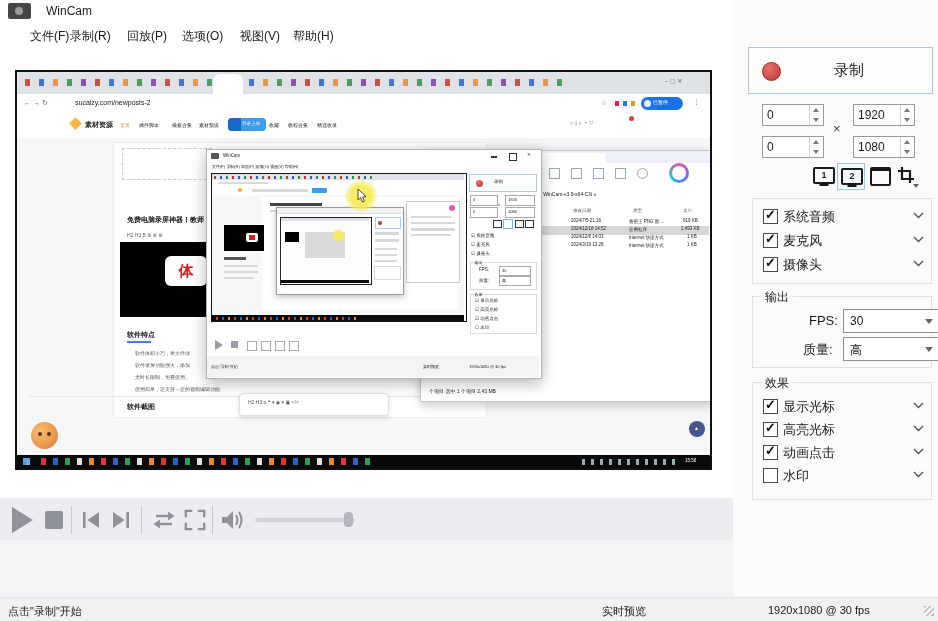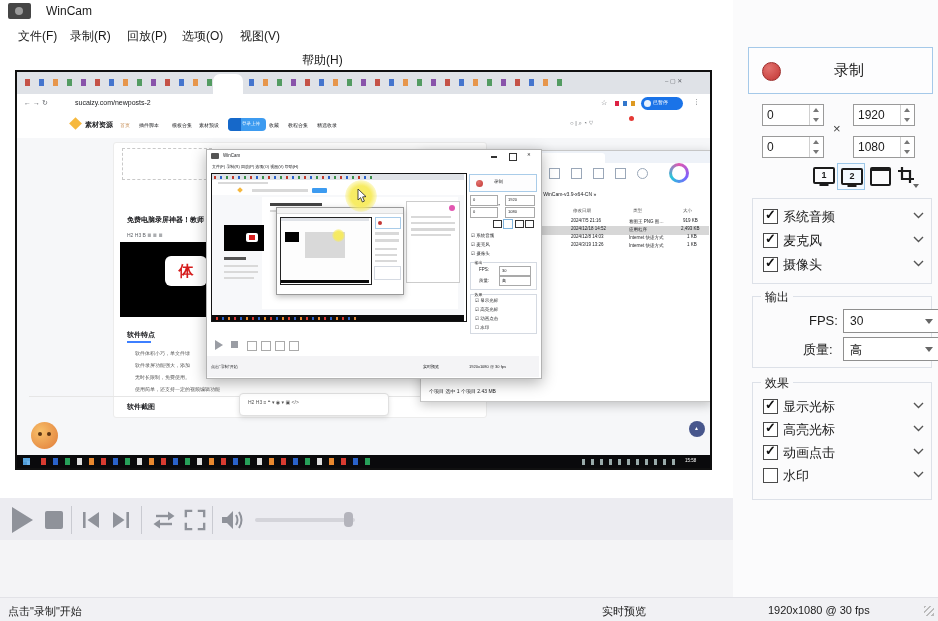--- a/index.html
+++ b/index.html
@@ -109,26 +109,26 @@
     <div class="ab wbtn" style="left:856px;">
         <div class="maxbox"></div>
       </div>
     <div class="ab wbtn" style="left:896px;">
         <div class="xl1"></div>
         <div class="xl2"></div>
       </div>
   </div>
 
   <div class="ab menubar">
-    <span class="ab t f12 mitem" style="left:18px;">文件(F)</span>
+    <span class="ab t f12 mitem" style="left:30px;">文件(F)</span>
     <span class="ab t f12 mitem" style="left:70px;">录制(R)</span>
     <span class="ab t f12 mitem" style="left:127px;">回放(P)</span>
     <span class="ab t f12 mitem" style="left:182px;">选项(O)</span>
     <span class="ab t f12 mitem" style="left:240px;">视图(V)</span>
-    <span class="ab t f12 mitem" style="left:302px;margin-top:24px;">帮助(H)</span>
+    <span class="ab t f12 mitem" style="left:293px;">帮助(H)</span>
   </div>
 
   <div class="ab frame">
 
     <div class="ab tabstrip">
       <div class="ab tabdots"></div>
       <div class="ab activetab"></div>
       <span class="ab t s6 gray" style="left:648px;top:6px;">–  ▢  ✕</span>
     </div>
 

